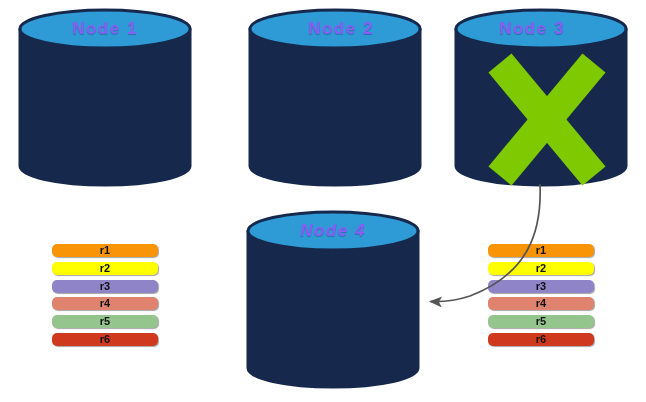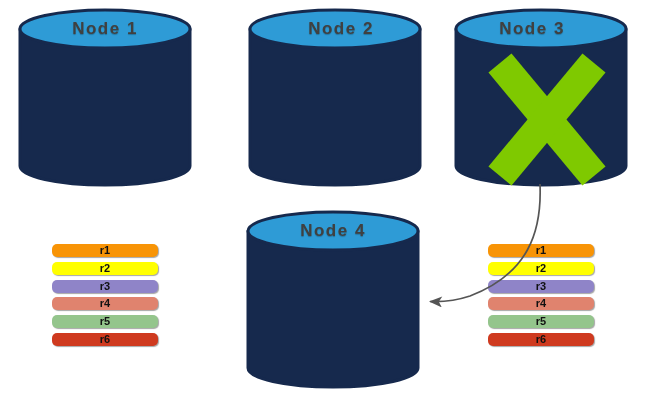--- a/index.html
+++ b/index.html
@@ -22,21 +22,21 @@
   }
   .node svg {
     display: block;
     overflow: visible;
   }
   .node-label {
     position: absolute;
     left: 0;
     width: 100%;
     text-align: center;
-    color: #404040;
+    color: #8b5cf6;
     font-weight: bold;
     font-size: 17px;
     letter-spacing: 1.5px;
     text-shadow: 0 1px 1px rgba(0,0,0,0.25);
     pointer-events: none;
   }
   .rows {
     position: absolute;
     left: 0;
     width: 100%;
@@ -114,21 +114,21 @@
           <div class="row" style="background: rgb(148, 197, 140); left: 34px; width: 106px; top: 127.2px; height: 13px;">r5</div>
           <div class="row" style="background: rgb(207, 58, 31); left: 34px; width: 106px; top: 145px; height: 13px;">r6</div>
         </div>
         <svg class="xmark" width="174" height="180" viewBox="0 0 174 180" style="left: 0px; top: 0px;">
           <g stroke="#7fc900" stroke-width="30" stroke-linecap="butt">
             <line x1="46" y1="55" x2="140" y2="168"></line>
             <line x1="140" y1="55" x2="46" y2="168"></line>
           </g>
         </svg>
       </div>
-      <div class="node" style="left: 246px; top: 210px; width: 174px; height: 180px;">
+      <div class="node" style="left: 246px; top: 210px; width: 174px; height: 180px; font-style: italic;">
         <svg width="174" height="180" viewBox="0 0 174 180">
           <path d="M 2,21 L 2,158 A 85 19 0 0 0 172 158 L 172,21 Z" fill="#16294d" stroke="#16294d" stroke-width="3" stroke-linejoin="round"></path>
           <ellipse cx="87" cy="21" rx="85" ry="19" fill="#2e9bd6" stroke="#16294d" stroke-width="3"></ellipse>
         </svg>
         <div class="node-label" style="top: 11px;">Node 4</div>
         <div class="rows"></div>
       </div>
     </div>
   <svg class="arrow-layer" viewBox="0 0 646 402" width="646" height="402">
     <defs>

